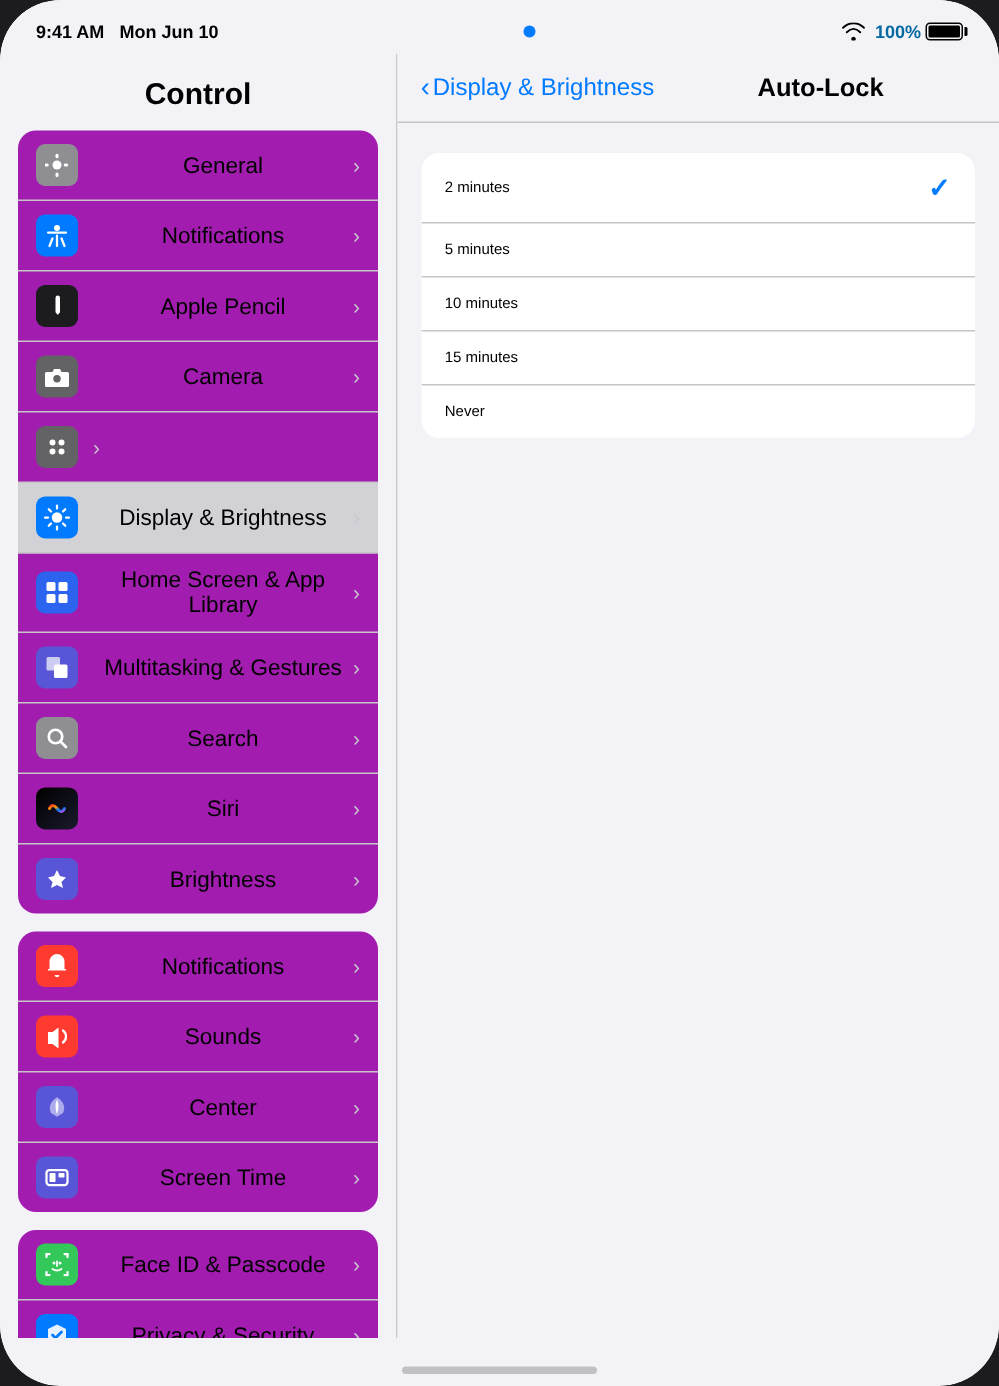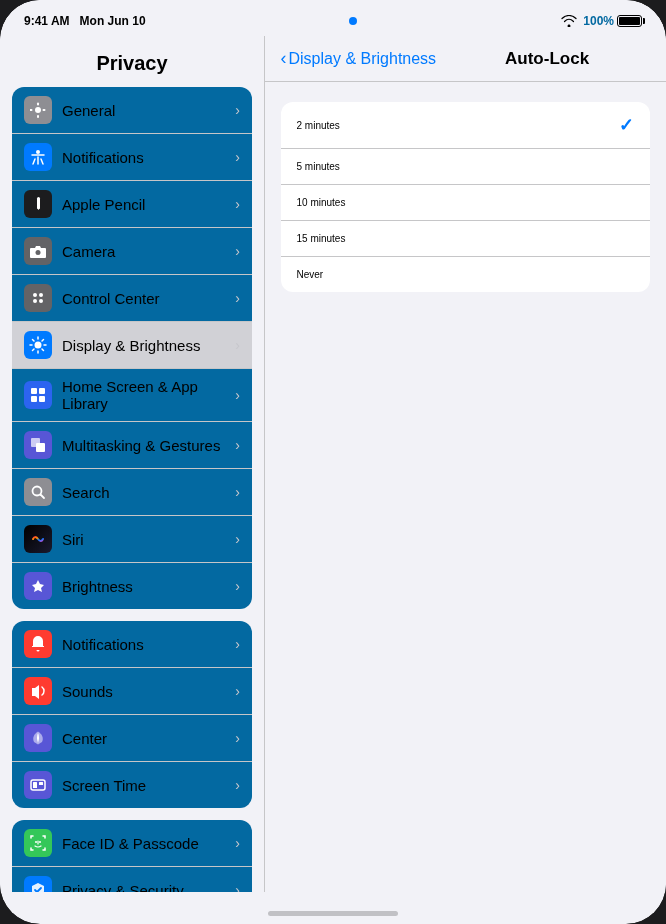--- a/index.html
+++ b/index.html
@@ -118,24 +118,25 @@
 
     .sidebar-title {
       font-size: 20px;
       font-weight: 700;
       color: #000;
       padding: 8px 20px 12px 20px;
       text-align: center;
     }
 
     .sidebar-group {
-      background: #0369a1;
+      background: #a21caf;
       border-radius: 12px;
       margin: 0 12px 12px 12px;
       overflow: hidden;
+      text-align: center;
     }
 
     .sidebar-item {
       display: flex;
       align-items: center;
       padding: 9px 12px;
       border-bottom: 0.5px solid #c6c6c8;
       cursor: pointer;
       position: relative;
     }
@@ -295,21 +296,21 @@
         <div class="battery-icon">
           <div class="battery-fill"></div>
         </div>
       </div>
     </div>
   </div>
 
   <div class="main-content">
 
     <div class="sidebar">
-      <div class="sidebar-title">Privacy</div>
+      <div class="sidebar-title">Control</div>
 
       <div class="sidebar-group">
         <div class="sidebar-item">
           <div class="item-icon bg-gray">
             <svg width="16" height="16" viewBox="0 0 16 16" fill="white">
               <circle cx="8" cy="8" r="3" fill="white"></circle>
               <path d="M8 0.5A1 1 0 0 1 9 1.5v1a1 1 0 0 1-2 0v-1A1 1 0 0 1 8 0.5z" fill="white"></path>
               <path d="M8 13A1 1 0 0 1 9 14v1a1 1 0 0 1-2 0v-1A1 1 0 0 1 8 13z" fill="white"></path>
               <path d="M15.5 8a1 1 0 0 1-1 1h-1a1 1 0 0 1 0-2h1a1 1 0 0 1 1 1z" fill="white"></path>
               <path d="M2.5 8a1 1 0 0 1-1 1h-1a1 1 0 0 1 0-2h1a1 1 0 0 1 1 1z" fill="white"></path>
@@ -351,21 +352,20 @@
         </div>
         <div class="sidebar-item">
           <div class="item-icon" style="background:#636366;">
             <svg width="16" height="16" viewBox="0 0 16 16" fill="white">
               <circle cx="5" cy="5" r="2" fill="white"></circle>
               <circle cx="11" cy="5" r="2" fill="white"></circle>
               <circle cx="5" cy="11" r="2" fill="white"></circle>
               <circle cx="11" cy="11" r="2" fill="white"></circle>
             </svg>
           </div>
-          <span class="item-label">Control Center</span>
           <span class="chevron-right">›</span>
         </div>
         <div class="sidebar-item active">
           <div class="item-icon" style="background:#007aff;">
             <svg width="18" height="18" viewBox="0 0 18 18" fill="white">
               <circle cx="9" cy="9" r="3.5" fill="white"></circle>
               <line x1="9" y1="1" x2="9" y2="3" stroke="white" stroke-width="1.5" stroke-linecap="round"></line>
               <line x1="9" y1="15" x2="9" y2="17" stroke="white" stroke-width="1.5" stroke-linecap="round"></line>
               <line x1="1" y1="9" x2="3" y2="9" stroke="white" stroke-width="1.5" stroke-linecap="round"></line>
               <line x1="15" y1="9" x2="17" y2="9" stroke="white" stroke-width="1.5" stroke-linecap="round"></line>

